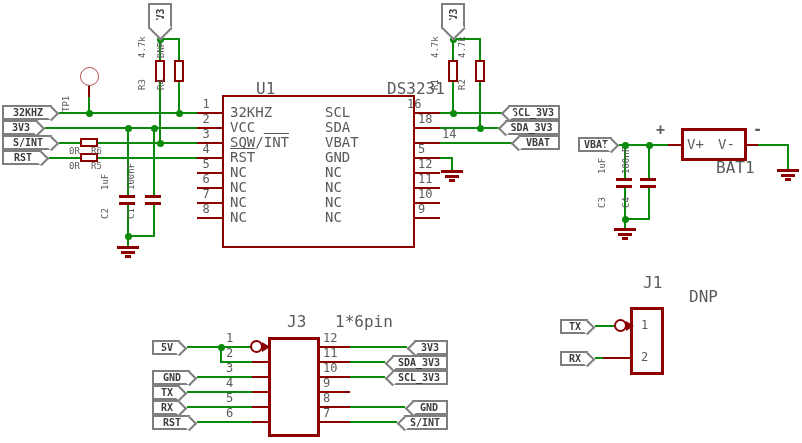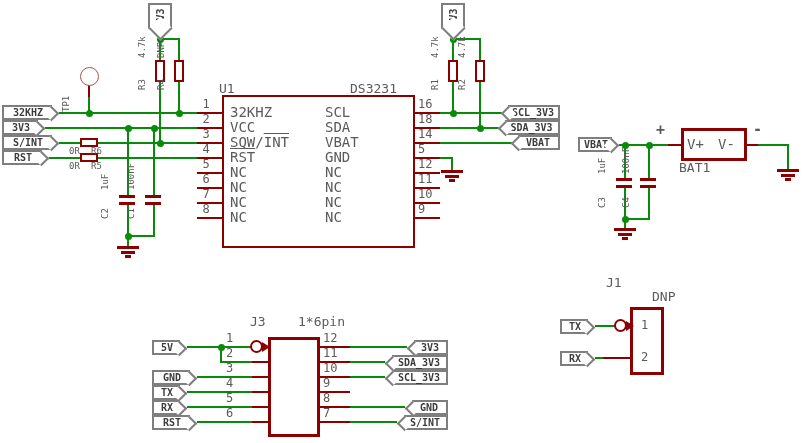--- a/index.html
+++ b/index.html
@@ -33,21 +33,21 @@
   .cap{position:absolute;box-sizing:border-box;width:16px;height:10px;border-top:3px solid #8c0000;
        border-bottom:3px solid #8c0000;z-index:2;}
   .gnd{position:absolute;width:22px;height:12px;border-top:3px solid #8c0000;z-index:2;}
   .gnd::before{content:"";position:absolute;left:4px;top:2px;width:14px;height:3px;background:#8c0000;}
   .gnd::after{content:"";position:absolute;left:8px;top:6px;width:6px;height:3px;background:#8c0000;}
   .tpc{position:absolute;width:17px;height:17px;border:1px solid #b05050;border-radius:50%;background:#fff;z-index:2;}
   .jpc{position:absolute;box-sizing:border-box;width:13px;height:13px;border:2px solid #8c0000;border-radius:50%;background:#fff;z-index:2;}
   .jtr{position:absolute;width:0;height:0;border-top:5px solid transparent;border-bottom:5px solid transparent;
        border-left:8px solid #8c0000;z-index:3;}
   
-  .lbl{position:absolute;color:#5a5a5a;font-size:13px;line-height:12px;white-space:nowrap;z-index:3;}
+  .lbl{position:absolute;color:#5a5a5a;font-size:16px;line-height:12px;white-space:nowrap;z-index:3;margin-left:37px;}
   .pname{position:absolute;color:#5a5a5a;font-size:14px;line-height:15px;white-space:nowrap;z-index:3;}
   .pnum{position:absolute;color:#5a5a5a;font-size:12px;line-height:13px;white-space:nowrap;z-index:3;}
   .sm{position:absolute;color:#5a5a5a;font-size:9px;line-height:9px;white-space:nowrap;z-index:3;}
   .vl{position:absolute;color:#5a5a5a;font-size:9px;line-height:9px;white-space:nowrap;
       transform:rotate(-90deg);transform-origin:0 100%;z-index:3;}
   .tr{text-align:left;} .tc{text-align:center;}
   .ov{text-decoration:overline;}
   .bsign{position:absolute;color:#5a5a5a;font-size:15px;line-height:15px;font-weight:bold;z-index:3;}
 </style>
 </head>
@@ -133,23 +133,23 @@
 
   <span class="pnum tc" style="left:194px;top:98px;width:24px">1</span>
   <span class="pnum tc" style="left:194px;top:113px;width:24px">2</span>
   <span class="pnum tc" style="left:194px;top:128px;width:24px">3</span>
   <span class="pnum tc" style="left:194px;top:143px;width:24px">4</span>
   <span class="pnum tc" style="left:194px;top:158px;width:24px">5</span>
   <span class="pnum tc" style="left:194px;top:173px;width:24px">6</span>
   <span class="pnum tc" style="left:194px;top:188px;width:24px">7</span>
   <span class="pnum tc" style="left:194px;top:203px;width:24px">8</span>
 
-  <span class="pnum" style="left:418px;top:98px;width:26px">16</span>
+  <span class="pnum" style="left:407px;top:98px;width:26px">16</span>
   <span class="pnum" style="left:418px;top:113px;width:26px">18</span>
-  <span class="pnum" style="left:418px;top:128px;width:26px">14</span>
+  <span class="pnum" style="left:442px;top:128px;width:26px">14</span>
   <span class="pnum" style="left:418px;top:143px;width:26px">5</span>
   <span class="pnum" style="left:418px;top:158px;width:26px">12</span>
   <span class="pnum" style="left:418px;top:173px;width:26px">11</span>
   <span class="pnum" style="left:418px;top:188px;width:26px">10</span>
   <span class="pnum" style="left:418px;top:203px;width:26px">9</span>
 
   <span class="pname" style="left:230px;top:105px">32KHZ</span>
   <span class="pname" style="left:230px;top:120px">VCC</span>
   <span class="pname" style="left:230px;top:135px"><span>SQW/</span><span class="ov">INT</span></span>
   <span class="pname" style="left:230px;top:150px"><span class="ov">RST</span></span>

